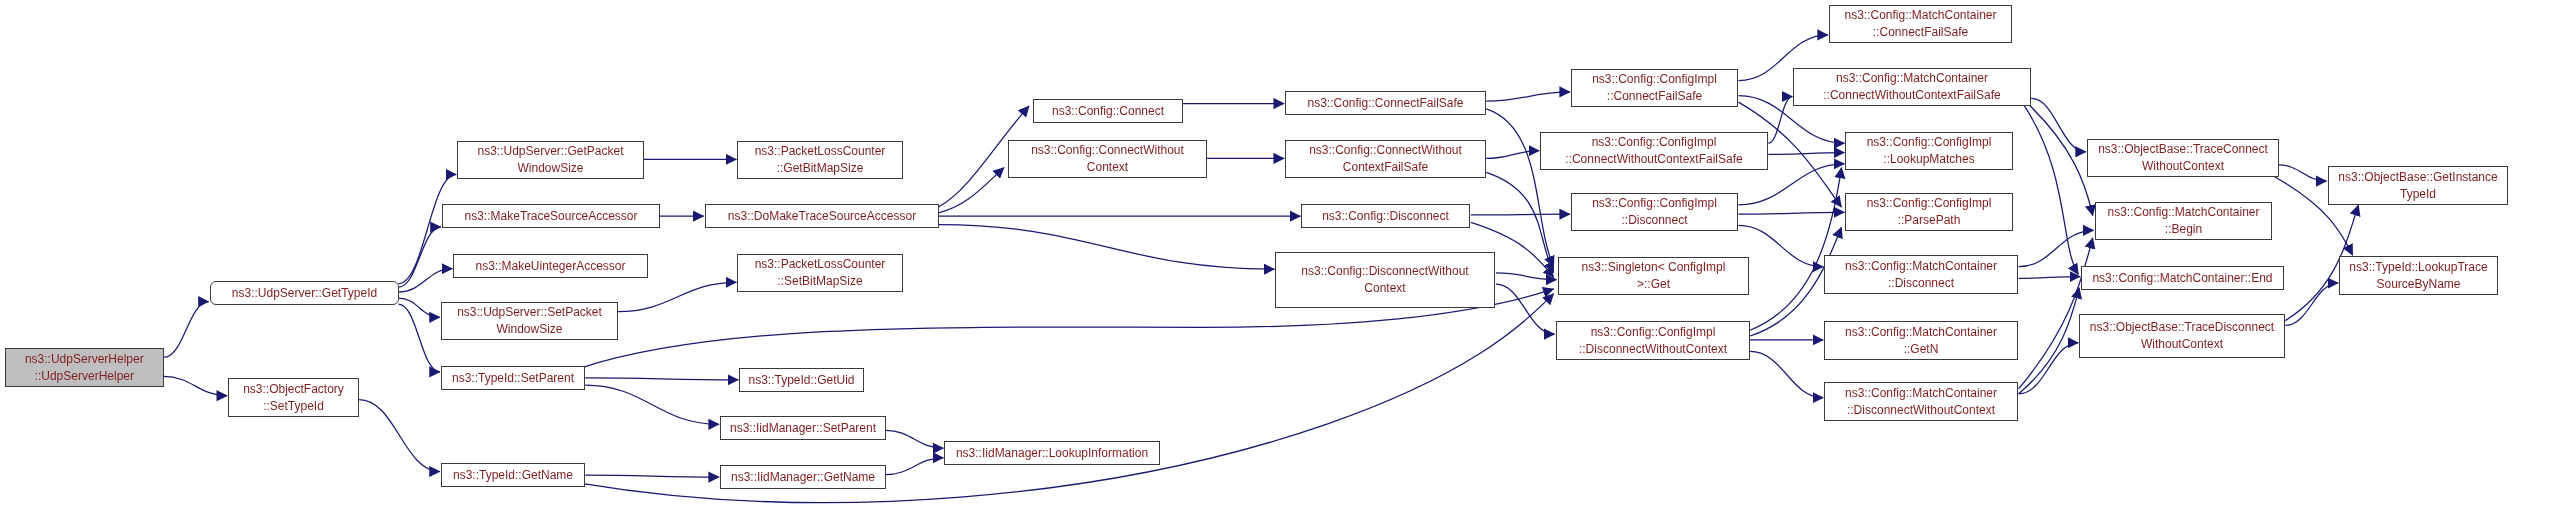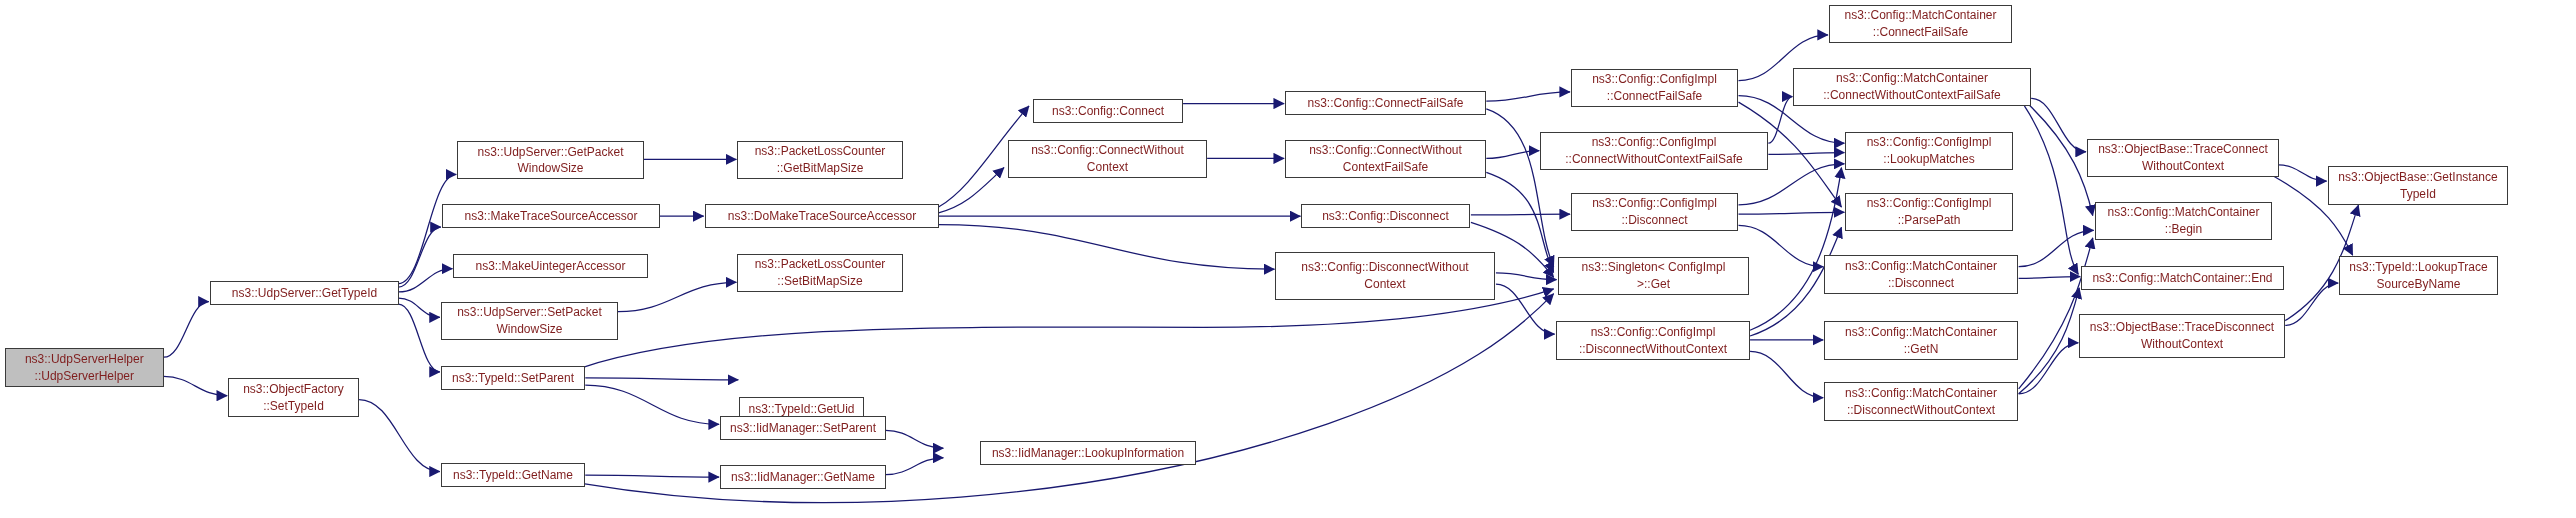--- a/index.html
+++ b/index.html
@@ -115,28 +115,28 @@
         <path class="edge" d="M2362,183 C2420,216 2432,242 2444,265" marker-end="url(#arrowhead)"></path>
         <path class="edge" d="M2374,333 C2426,300 2436,256 2450,213" marker-end="url(#arrowhead)"></path>
         <path class="edge" d="M2374,338 C2398.75,338 2404.25,294 2429,294" marker-end="url(#arrowhead)"></path>
       </g>
   </svg>
   <div id="nodes-group">
       <div class="node root" style="left: 4.8px; top: 348px; width: 159px; height: 39px;">
         <span>ns3::UdpServerHelper</span>
         <span>::UdpServerHelper</span>
       </div>
-      <div class="node" style="left: 210px; top: 281px; width: 189px; height: 24px;">
+      <div class="node" style="left: 210px; top: 281px; width: 189px; height: 24px; border-radius: 6px;">
         <span>ns3::UdpServer::GetTypeId</span>
       </div>
       <div class="node" style="left: 228px; top: 378px; width: 131px; height: 39px;">
         <span>ns3::ObjectFactory</span>
         <span>::SetTypeId</span>
       </div>
-      <div class="node" style="left: 457px; top: 141px; width: 187px; height: 38px; justify-content: flex-end;">
+      <div class="node" style="left: 457px; top: 141px; width: 187px; height: 38px;">
         <span>ns3::UdpServer::GetPacket</span>
         <span>WindowSize</span>
       </div>
       <div class="node" style="left: 442px; top: 204px; width: 218px; height: 24px;">
         <span>ns3::MakeTraceSourceAccessor</span>
       </div>
       <div class="node" style="left: 453px; top: 254px; width: 195px; height: 24px;">
         <span>ns3::MakeUintegerAccessor</span>
       </div>
       <div class="node" style="left: 441px; top: 302px; width: 177px; height: 38px;">
@@ -153,50 +153,50 @@
         <span>ns3::PacketLossCounter</span>
         <span>::GetBitMapSize</span>
       </div>
       <div class="node" style="left: 705px; top: 204px; width: 234px; height: 24px;">
         <span>ns3::DoMakeTraceSourceAccessor</span>
       </div>
       <div class="node" style="left: 737px; top: 254px; width: 166px; height: 38px;">
         <span>ns3::PacketLossCounter</span>
         <span>::SetBitMapSize</span>
       </div>
-      <div class="node" style="left: 739px; top: 368px; width: 125px; height: 24px; margin-top: 29px;">
+      <div class="node" style="left: 739px; top: 368px; width: 125px; height: 24px;">
         <span>ns3::TypeId::GetUid</span>
       </div>
       <div class="node" style="left: 720px; top: 416px; width: 166px; height: 24px;">
         <span>ns3::IidManager::SetParent</span>
       </div>
       <div class="node" style="left: 720px; top: 465px; width: 166px; height: 24px;">
         <span>ns3::IidManager::GetName</span>
       </div>
-      <div class="node" style="left: 944px; top: 441px; width: 216px; height: 24px; margin-left: 36px;">
+      <div class="node" style="left: 944px; top: 441px; width: 216px; height: 24px;">
         <span>ns3::IidManager::LookupInformation</span>
       </div>
       <div class="node" style="left: 1033px; top: 91px; width: 150px; height: 24px; margin-top: 8px;">
         <span>ns3::Config::Connect</span>
       </div>
       <div class="node" style="left: 1008px; top: 140px; width: 199px; height: 38px;">
         <span>ns3::Config::ConnectWithout</span>
         <span>Context</span>
       </div>
       <div class="node" style="left: 1285px; top: 91px; width: 201px; height: 24px;">
         <span>ns3::Config::ConnectFailSafe</span>
       </div>
       <div class="node" style="left: 1285px; top: 140px; width: 201px; height: 38px;">
         <span>ns3::Config::ConnectWithout</span>
         <span>ContextFailSafe</span>
       </div>
       <div class="node" style="left: 1301px; top: 204px; width: 169px; height: 24px;">
         <span>ns3::Config::Disconnect</span>
       </div>
-      <div class="node" style="left: 1275px; top: 252px; width: 220px; height: 48px;">
+      <div class="node" style="left: 1275px; top: 252px; width: 220px; height: 56px;">
         <span>ns3::Config::DisconnectWithout</span>
         <span>Context</span>
       </div>
       <div class="node" style="left: 1571px; top: 69px; width: 167px; height: 38px;">
         <span>ns3::Config::ConfigImpl</span>
         <span>::ConnectFailSafe</span>
       </div>
       <div class="node" style="left: 1540px; top: 132px; width: 228px; height: 38px;">
         <span>ns3::Config::ConfigImpl</span>
         <span>::ConnectWithoutContextFailSafe</span>

